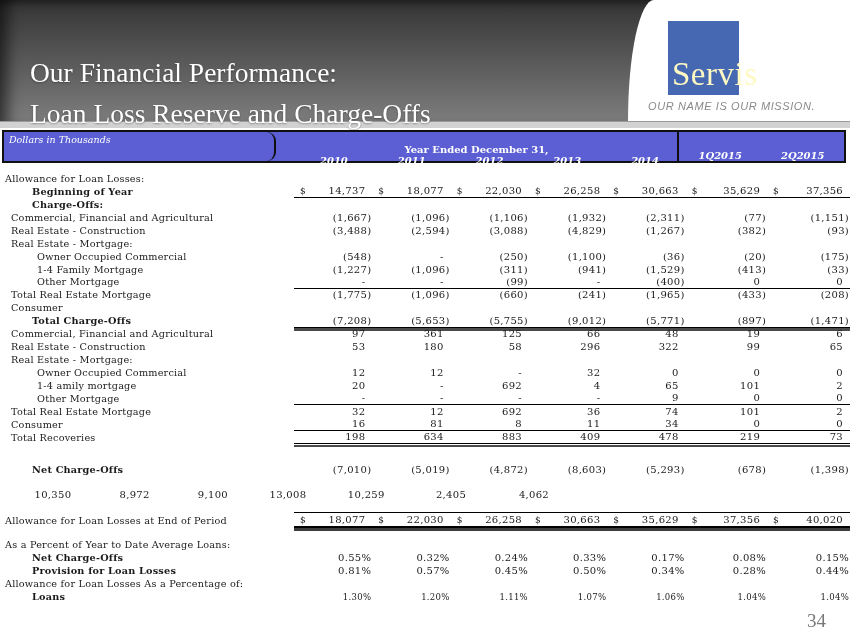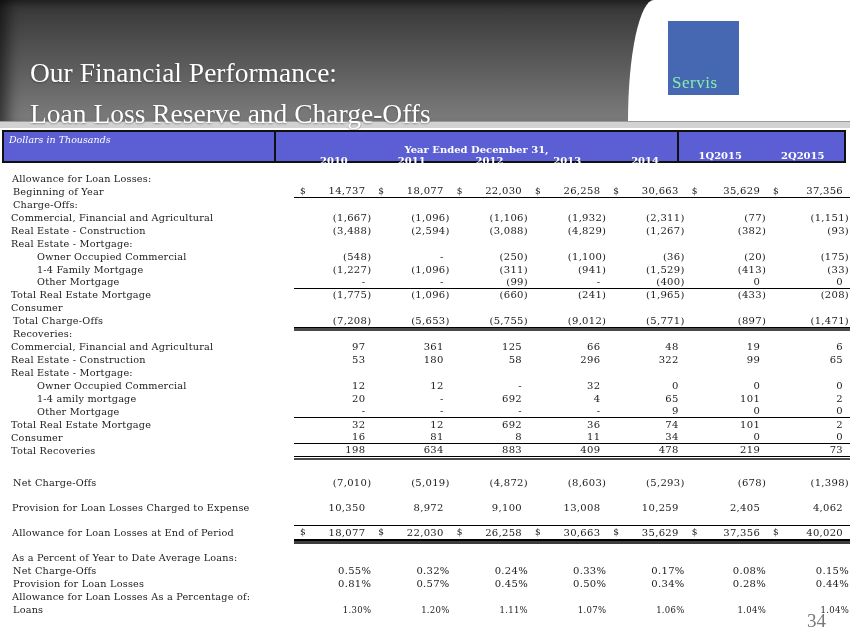--- a/index.html
+++ b/index.html
@@ -8,49 +8,49 @@
   
   .header{position:relative;height:121px;
     background:linear-gradient(to bottom,#343434 0%,#4e4e4e 35%,#636363 65%,#7d7d7d 100%);
     box-shadow:inset 16px 0 14px -8px rgba(0,0,0,0.55), inset 0 8px 10px -6px rgba(0,0,0,0.5);}
   .title{position:absolute;left:30px;top:12px;color:#ffffff;
     font-family:"Liberation Serif",serif;font-size:27.5px;line-height:41px;font-weight:400;
     text-shadow:0 1px 2px rgba(0,0,0,0.35);white-space:nowrap;margin-top:40px;}
   .logo-panel{position:absolute;top:0;right:0;width:222px;height:121px;background:#ffffff;
     border-top-left-radius:26px 121px;}
   .logo-square{position:absolute;left:40px;top:21px;width:71px;height:74px;background:#4667B1;}
-  .logo-servis{position:absolute;left:4px;bottom:2px;color:#86efac;
-    font-family:"Liberation Serif",serif;font-size:17px;letter-spacing:0.5px;}
+  .logo-servis{position:absolute;left:4px;bottom:2px;color:#fef9c3;
+    font-family:"Liberation Serif",serif;font-size:33px;letter-spacing:0.5px;}
   .logo-rest{position:absolute;left:114px;top:63px;color:#1F419E;
     font-family:"Liberation Serif",serif;font-size:26px;white-space:nowrap;}
   .tagline{position:absolute;left:20px;top:100px;width:200px;color:#8a8a8a;
     font-family:"Liberation Sans",sans-serif;font-style:italic;font-size:11px;
     letter-spacing:0.6px;white-space:nowrap;}
   
   .strip{height:6px;background:#d2d2d2;border-top:1px solid #9a9a9a;}
   .gap2{height:2px;background:#ffffff;}
   
   .band{margin-left:2px;width:840px;height:29px;border:2px solid #101010;
     background:#5B5FD3;color:#ffffff;display:flex;font-family:"DejaVu Serif",serif;}
-  .band-left{width:270px;border-right:2px solid #101010;}
+  .band-left{width:270px;border-right:2px solid #101010;border-radius:9px;}
   .units{display:block;padding:2px 0 0 5px;font-style:italic;font-size:9.5px;}
   .band-mid{width:401px;border-right:2px solid #101010;display:flex;flex-direction:column;}
   .band-group{height:13px;text-align:center;font-weight:bold;font-size:10px;padding-top:12px;}
-  .band-cols{display:flex;flex:1;align-items:center;}
+  .band-cols{display:flex;flex:1;align-items:center;font-style:italic;}
   .band-mid .band-cols{padding-left:12px;}
   .bcol{width:78.4px;text-align:center;font-weight:bold;font-size:10px;position:relative;left:7px;}
   .band-right{flex:1;display:flex;flex-direction:column;border-radius:8px;}
   .band-right .band-group{height:13px;}
   .qcol{flex:1;text-align:center;font-weight:bold;font-size:10px;}
   
   .tablebody{margin-top:9px;}
   .trow{display:flex;height:12.95px;align-items:center;font-size:10px;}
   .trow.small{font-size:8.5px;justify-content:center;}
   .tlabel{width:290px;white-space:nowrap;font-size:9.7px;letter-spacing:0.2px;}
-  .ind0{padding-left:12px;}.ind1{padding-left:13px;}.ind2{padding-left:11px;}.ind3{padding-left:37px;}
+  .ind0{padding-left:5px;}.ind1{padding-left:32px;font-weight:bold;}.ind2{padding-left:11px;}.ind3{padding-left:37px;}
   .tnums{display:flex;height:100%;align-items:center;position:relative;width:556px;}
   .tcell{position:relative;height:100%;display:flex;align-items:center;justify-content:flex-end;}
   .c0,.c1,.c2,.c3,.c4{width:78.4px;}
   .c5{width:81.5px;}
   .c6{width:83px;}
   .val{padding-right:7px;letter-spacing:0.3px;white-space:nowrap;}
   .val.tight{padding-right:1px;}
   .dol{position:absolute;left:6px;font-size:9px;}
   .tnums.la{border-top:1.5px solid #000;}
   .tnums.lb{border-bottom:1.7px solid #000;}
@@ -69,20 +69,21 @@
 
   <div class="header">
     <div class="title">
       <div>Our Financial Performance:</div>
       <div>Loan Loss Reserve and Charge-Offs</div>
     </div>
     <div class="logo-panel">
       <div class="logo-square">
         <span class="logo-servis">Servis</span>
       </div>
+      <div class="tagline">OUR NAME IS OUR MISSION.</div>
     </div>
   </div>
 
   <div class="strip"></div>
   <div class="gap2"></div>
 
   <div class="band">
     <div class="band-left">
       <span class="units">Dollars in Thousands</span>
     </div>
@@ -396,46 +397,20 @@
           </div>
           <div class="tcell c5">
             <span class="val tight">(897)</span>
           </div>
           <div class="tcell c6">
             <span class="val tight">(1,471)</span>
           </div>
         </div>
       </div>
       <div class="trow">
-        <div class="tlabel ind1">Recoveries:</div>
-        <div class="tnums">
-          <div class="tcell c0">
-            <span class="val"></span>
-          </div>
-          <div class="tcell c1">
-            <span class="val"></span>
-          </div>
-          <div class="tcell c2">
-            <span class="val"></span>
-          </div>
-          <div class="tcell c3">
-            <span class="val"></span>
-          </div>
-          <div class="tcell c4">
-            <span class="val"></span>
-          </div>
-          <div class="tcell c5">
-            <span class="val"></span>
-          </div>
-          <div class="tcell c6">
-            <span class="val"></span>
-          </div>
-        </div>
-      </div>
-      <div class="trow">
         <div class="tlabel ind2">Commercial, Financial and Agricultural</div>
         <div class="tnums">
           <div class="tcell c0">
             <span class="val">97</span>
           </div>
           <div class="tcell c1">
             <span class="val">361</span>
           </div>
           <div class="tcell c2">
             <span class="val">125</span>
@@ -684,21 +659,20 @@
           <div class="tcell c5">
             <span class="val tight">(678)</span>
           </div>
           <div class="tcell c6">
             <span class="val tight">(1,398)</span>
           </div>
         </div>
       </div>
       <div class="spacer" style="height: 12px;"></div>
       <div class="trow">
-        <div class="tlabel ind0">Provision for Loan Losses Charged to Expense</div>
         <div class="tnums">
           <div class="tcell c0">
             <span class="val">10,350</span>
           </div>
           <div class="tcell c1">
             <span class="val">8,972</span>
           </div>
           <div class="tcell c2">
             <span class="val">9,100</span>
           </div>

